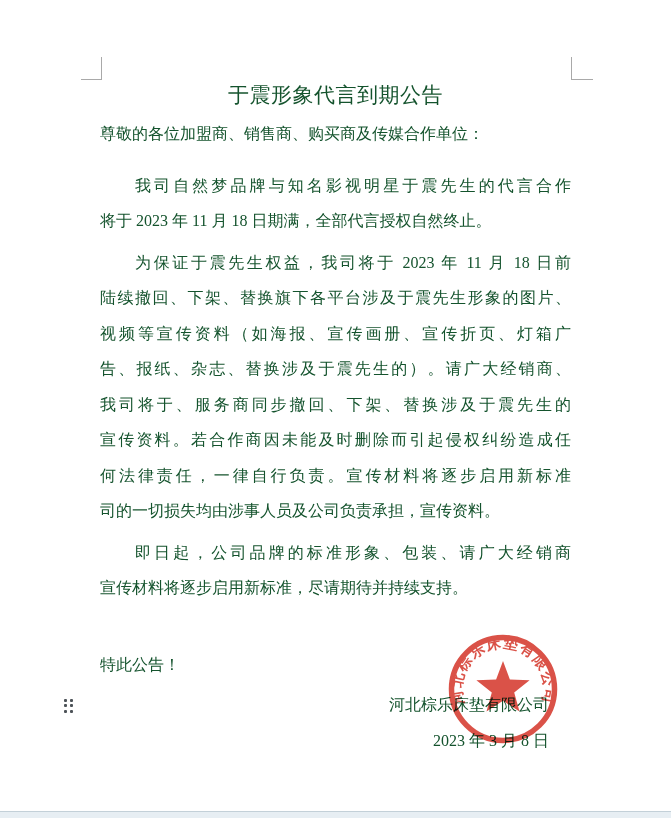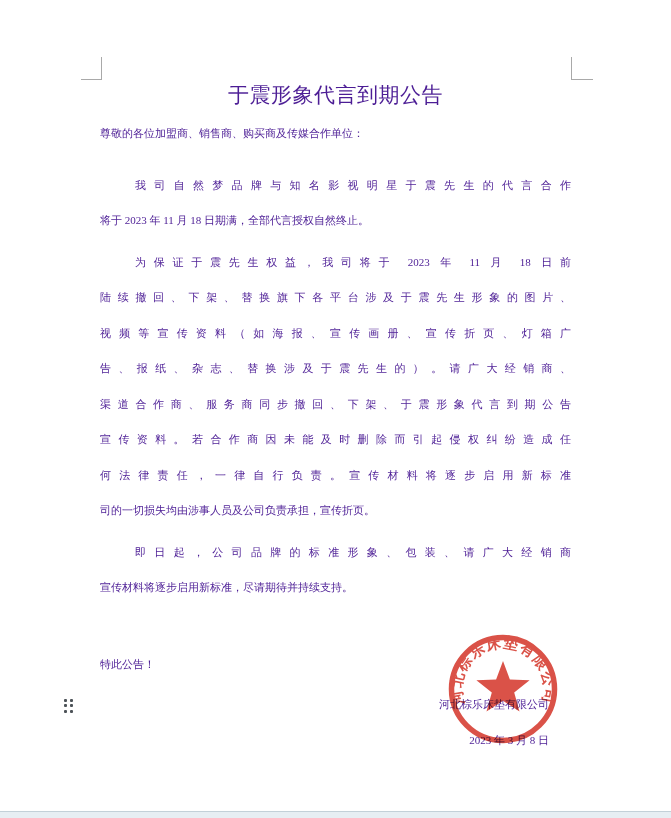--- a/index.html
+++ b/index.html
@@ -8,23 +8,23 @@
     background:#ffffff;
     font-family:"Liberation Serif","DejaVu Serif",serif;
   }
   
   .mark{position:absolute;pointer-events:none;}
   .mark-tl{left:81px;top:57px;width:20px;height:22px;
     border-right:1px solid #a9a9a9;border-bottom:1px solid #a9a9a9;}
   .mark-tr{left:571px;top:57px;width:21px;height:22px;
     border-left:1px solid #a9a9a9;border-bottom:1px solid #a9a9a9;}
   
-  .doc{position:absolute;left:100px;top:74px;width:471px;color:#4c1d95;}
+  .doc{position:absolute;left:100px;top:74px;width:471px;color:#14532d;}
   .t{height:42px;line-height:42px;text-align:center;font-size:21px;letter-spacing:.5px;}
-  .ln{height:35.5px;line-height:35.5px;font-size:11px;white-space:nowrap;}
+  .ln{height:35.5px;line-height:35.5px;font-size:16px;white-space:nowrap;}
   .fill{white-space:normal;text-align:justify;text-align-last:justify;}
   .ind{text-indent:35px;margin-top:16px;}
   .p{margin-top:6px;}
   .gap{margin-top:41px;}
   .rt{text-align:right;text-align-last:right;padding-right:22px;white-space:nowrap;}
   .sig1{margin-top:5px;}
   
   .stamp{position:absolute;left:443px;top:629px;width:120px;height:120px;
     opacity:.87;mix-blend-mode:multiply;}
   
@@ -44,24 +44,24 @@
 
 <div class="doc">
   <div class="t">于震形象代言到期公告</div>
   <div class="ln">尊敬的各位加盟商、销售商、购买商及传媒合作单位：</div>
   <div class="ln fill ind">我司自然梦品牌与知名影视明星于震先生的代言合作</div>
   <div class="ln">将于 2023 年 11 月 18 日期满，全部代言授权自然终止。</div>
   <div class="ln fill ind p">为保证于震先生权益，我司将于 2023 年 11 月 18 日前</div>
   <div class="ln fill">陆续撤回、下架、替换旗下各平台涉及于震先生形象的图片、</div>
   <div class="ln fill">视频等宣传资料（如海报、宣传画册、宣传折页、灯箱广</div>
   <div class="ln fill">告、报纸、杂志、替换涉及于震先生的）。请广大经销商、</div>
-  <div class="ln fill">渠道合作商、服务商同步撤回、下架、于震形象代言到期公告</div>
+  <div class="ln fill">我司将于、服务商同步撤回、下架、替换涉及于震先生的</div>
   <div class="ln fill">宣传资料。若合作商因未能及时删除而引起侵权纠纷造成任</div>
   <div class="ln fill">何法律责任，一律自行负责。宣传材料将逐步启用新标准</div>
-  <div class="ln">司的一切损失均由涉事人员及公司负责承担，宣传折页。</div>
+  <div class="ln">司的一切损失均由涉事人员及公司负责承担，宣传资料。</div>
   <div class="ln fill ind p">即日起，公司品牌的标准形象、包装、请广大经销商</div>
   <div class="ln">宣传材料将逐步启用新标准，尽请期待并持续支持。</div>
   <div class="ln gap">特此公告！</div>
   <div class="ln rt sig1">河北棕乐床垫有限公司</div>
   <div class="ln rt">2023 年 3 月 8 日</div>
 </div>
 
 <svg class="stamp" viewBox="-60 -60 120 120" xmlns="http://www.w3.org/2000/svg">
   <circle cx="0" cy="0" r="51.5" fill="none" stroke-width="5.5" stroke="#d5382c"></circle>
   <path d="M0,-28 L6.9,-9.5 L26.6,-8.65 L11.2,3.6 L16.5,22.6 L0,11.8 L-16.5,22.6 L-11.2,3.6 L-26.6,-8.65 L-6.9,-9.5 Z" fill="#d5382c"></path>

